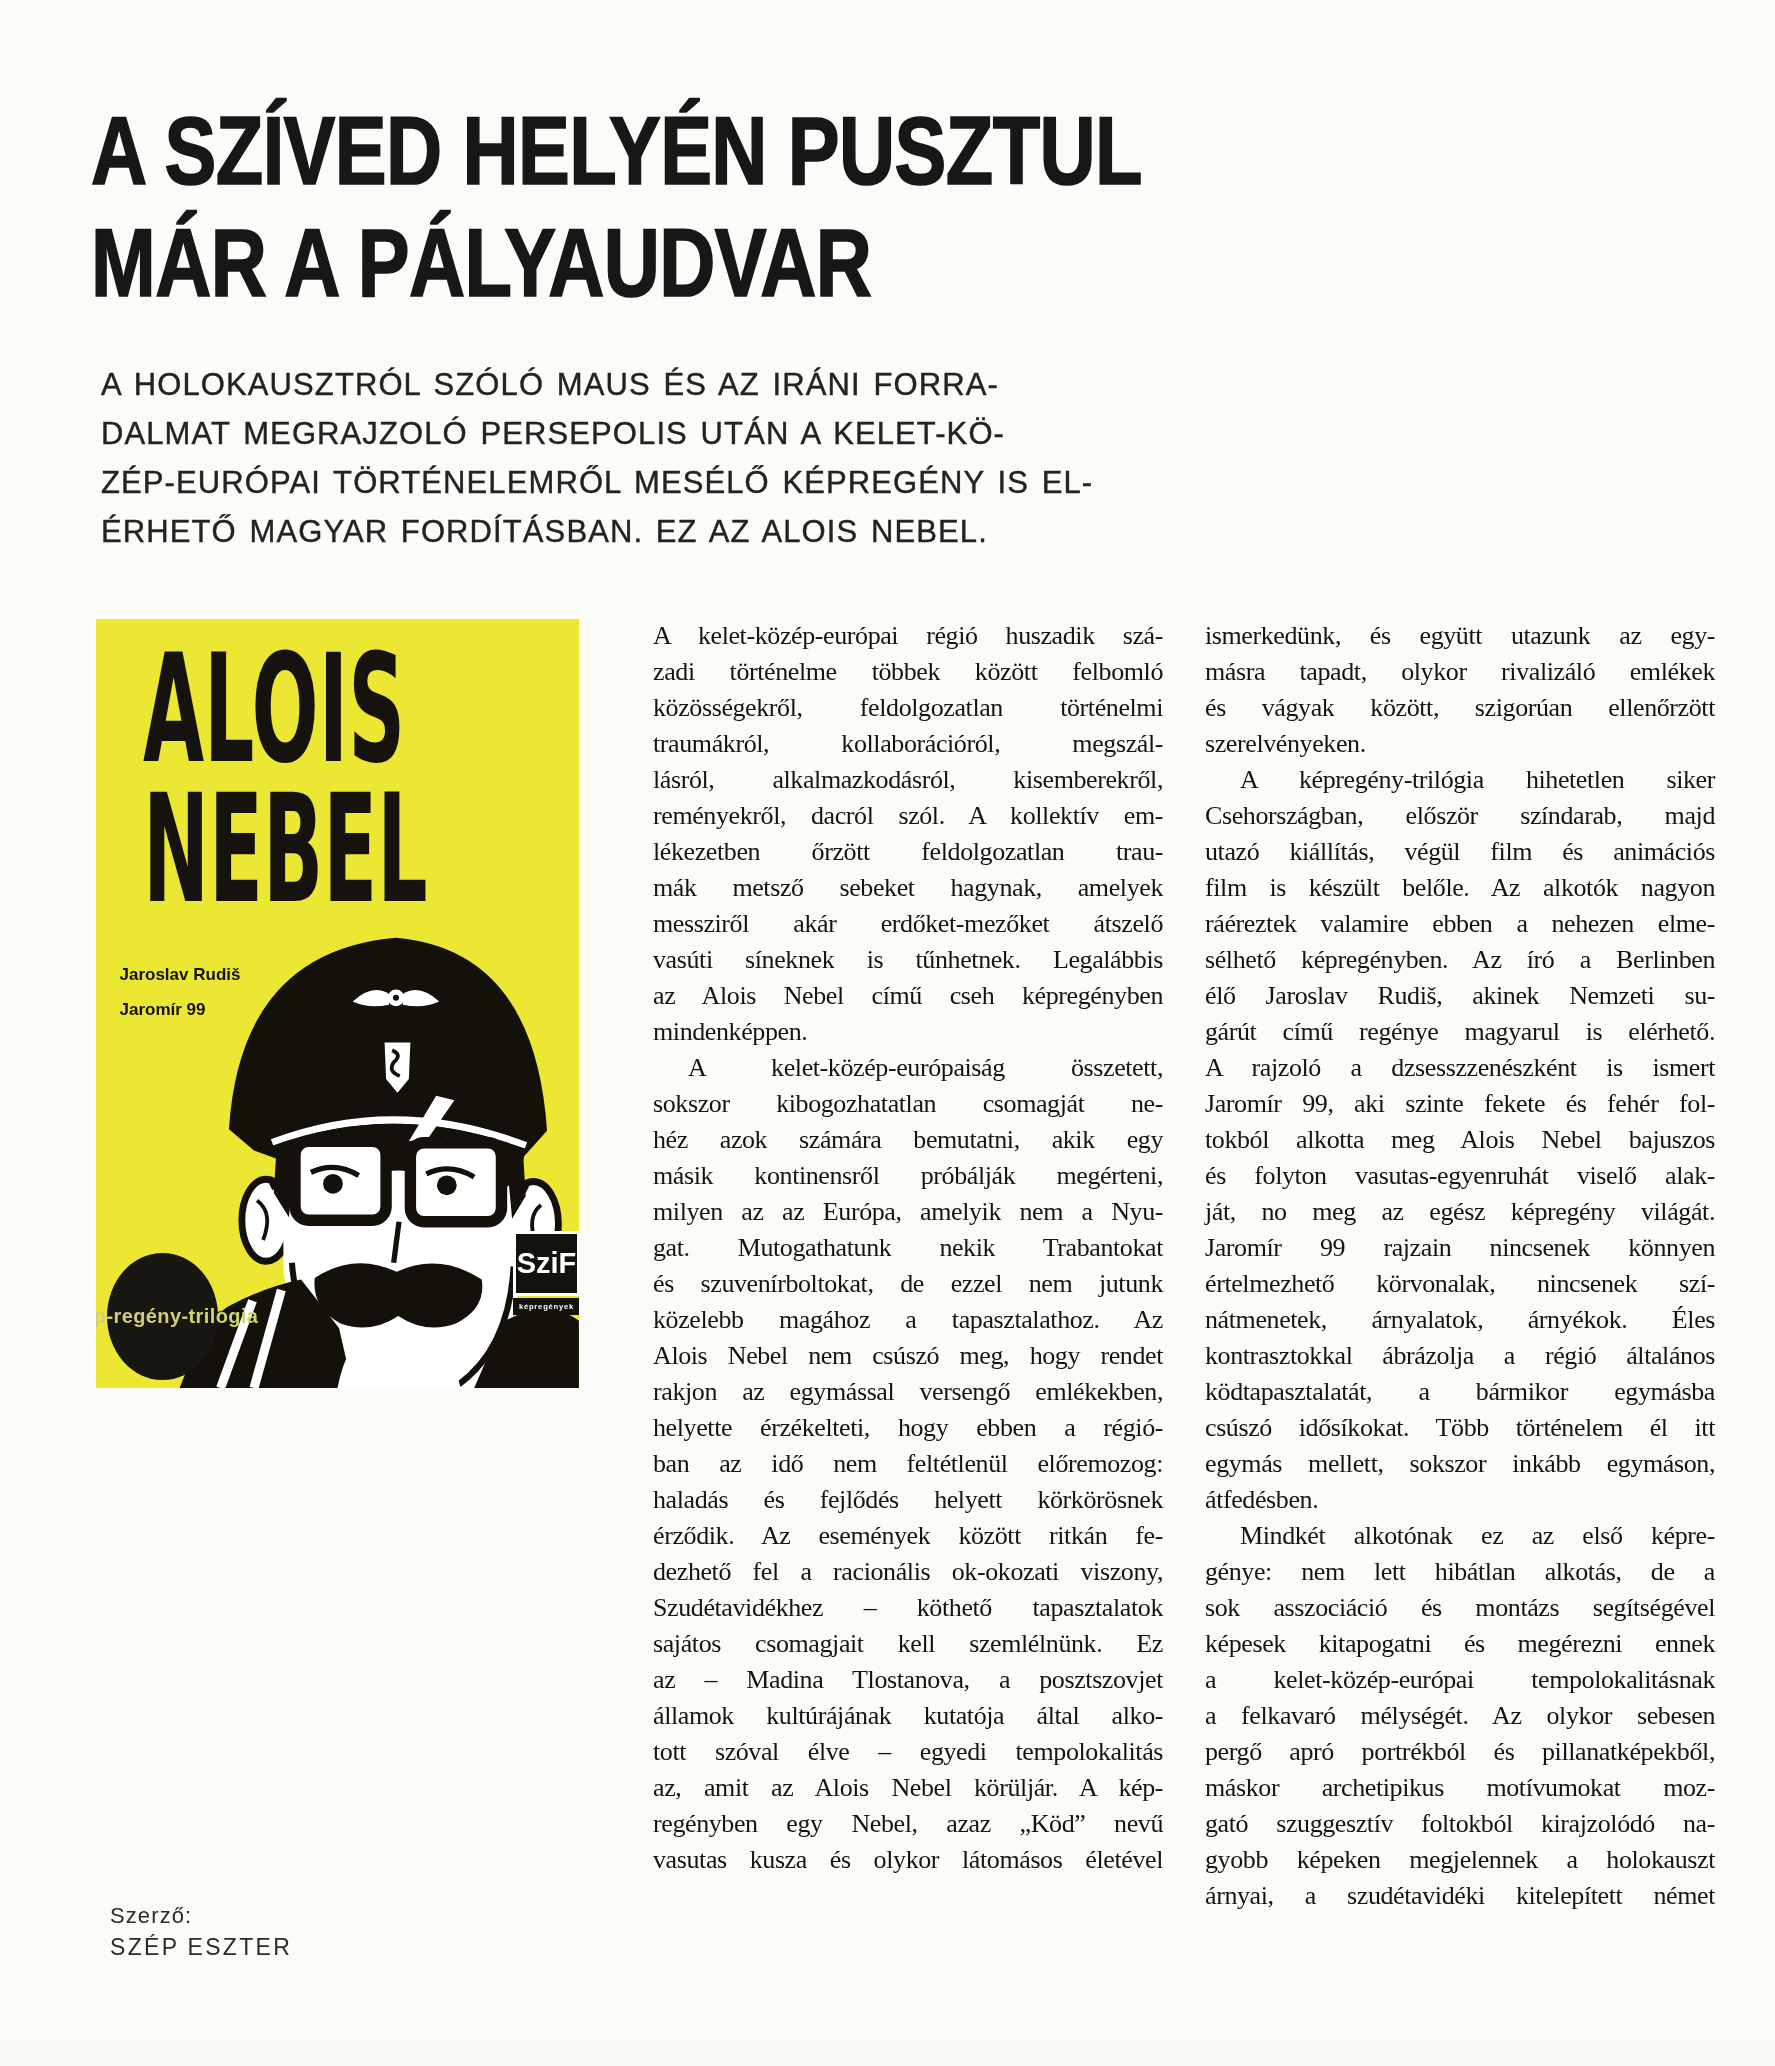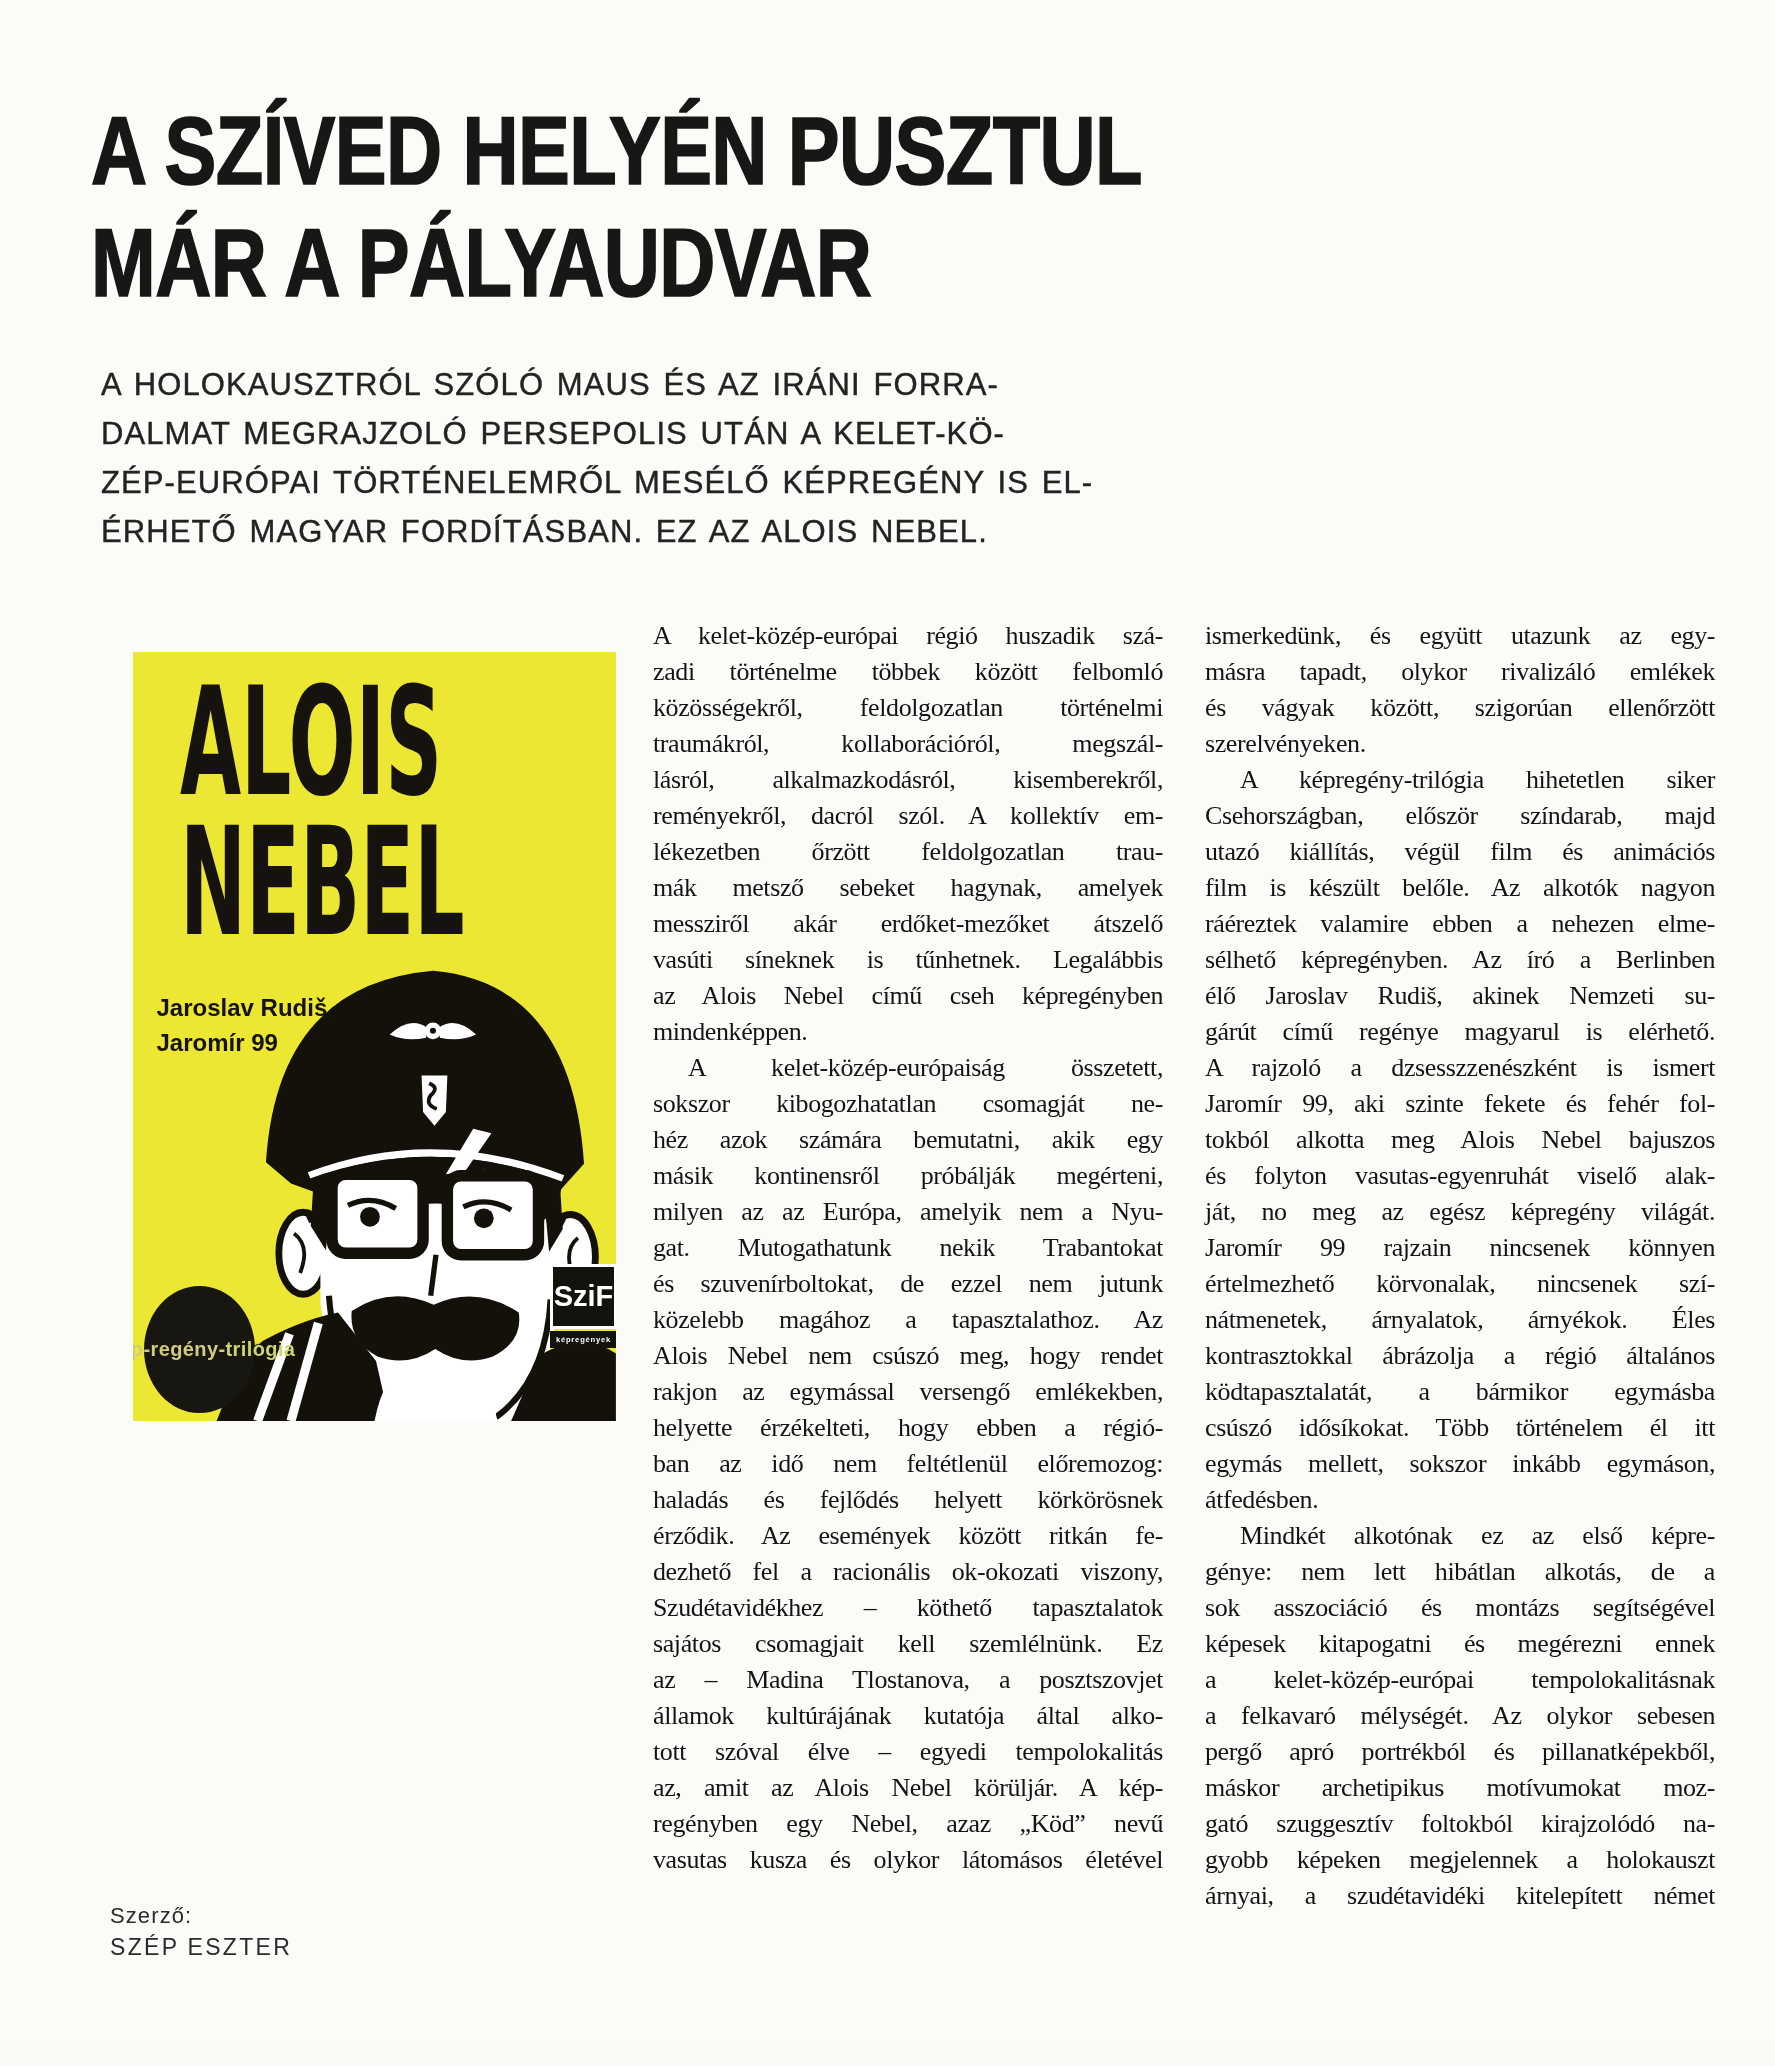--- a/index.html
+++ b/index.html
@@ -25,37 +25,36 @@
   .lead{
     position:absolute;left:101px;top:360px;
     font-size:31px;line-height:49px;
     letter-spacing:1.1px;word-spacing:3px;
     color:#232323;
     -webkit-text-stroke:0.4px #232323;
     white-space:nowrap;
   }
   
   .cover{
-    position:absolute;left:96px;top:652px;width:483px;height:769px;
+    position:absolute;left:96px;top:619px;width:483px;height:769px;
     background:var(--cover-bg,#ece733);
     overflow:hidden;
-    margin-left:37px;
   }
   .cover svg{position:absolute;left:0;top:0;z-index:1;}
   .cover-title{
     position:absolute;left:47px;top:20.5px;z-index:2;
     font-family:"DejaVu Sans", sans-serif;
     font-size:149px;line-height:140px;font-weight:bold;
     color:var(--cover-ink,#16130e);
     transform:scaleX(0.53);transform-origin:left top;
     white-space:nowrap;
   }
   .cover-authors{
     position:absolute;left:23.5px;top:338px;z-index:2;
-    font-size:24px;line-height:35px;font-weight:bold;
+    font-size:17px;line-height:35px;font-weight:bold;
     color:var(--cover-ink,#16130e);
   }
   .badge{
     position:absolute;left:11.4px;top:634px;width:111px;height:127px;z-index:3;
     background:#181611;border-radius:50%;
     display:flex;align-items:center;justify-content:center;
     text-align:center;
   }
   .badge div{
     font-size:20px;line-height:25px;font-weight:bold;color:#d2cc7c;letter-spacing:0.4px;

